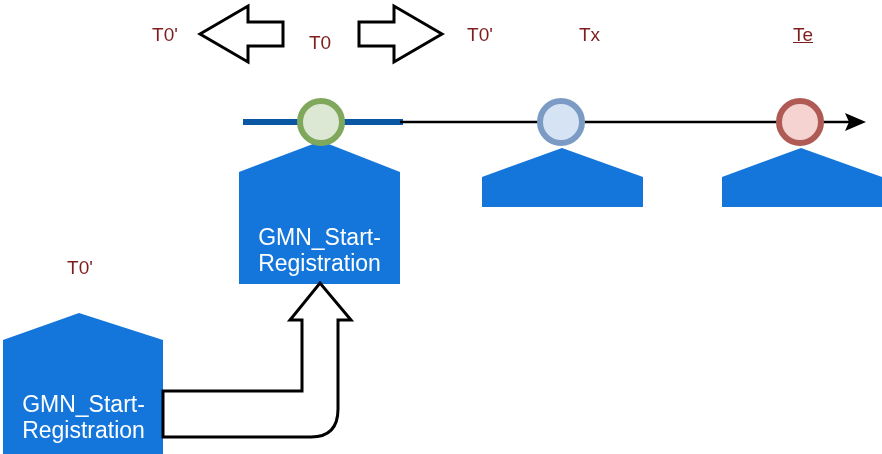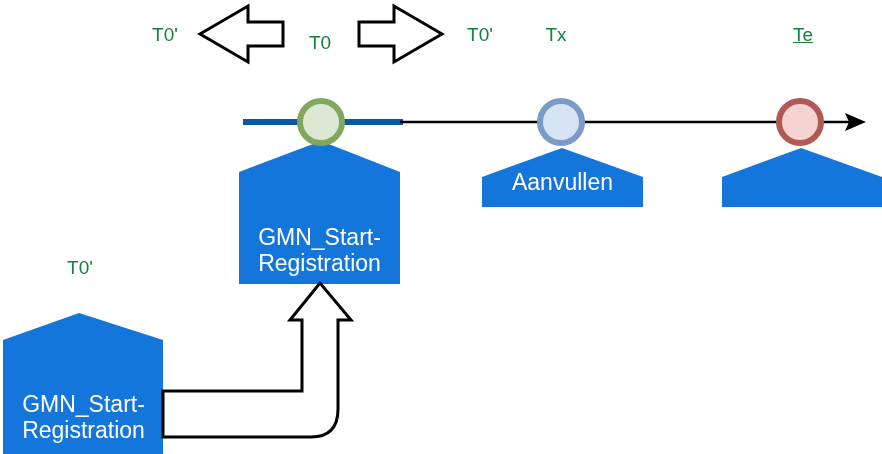--- a/index.html
+++ b/index.html
@@ -21,21 +21,21 @@
     position: absolute;
     left: 0;
     top: 0;
     width: 882px;
     height: 454px;
   }
   .tick-label {
     position: absolute;
     font-family: "Liberation Sans", sans-serif;
     font-size: 19px;
-    color: #15803d;
+    color: #7f1d1d;
     white-space: nowrap;
     text-align: center;
     line-height: 1;
   }
   .shape-label {
     position: absolute;
     font-family: "Liberation Sans", sans-serif;
     color: #ffffff;
     white-space: nowrap;
     text-align: center;
@@ -78,34 +78,31 @@
 
     <circle cx="800" cy="122" r="21" fill="#F5D3D0" stroke="#B05A55" stroke-width="6"></circle>
   </svg>
 
   <div class="tick-label" style="left:137px; top:25px; width:56px;">T0'</div>
 
   <div class="tick-label" style="left:292px; top:33px; width:56px;">T0</div>
 
   <div class="tick-label" style="left:452px; top:25px; width:56px;">T0'</div>
 
-  <div class="tick-label" style="left:528px; top:25px; width:56px;">Tx</div>
+  <div class="tick-label" style="left:544px; top:25px; width:56px;text-align:right;">Tx</div>
 
   <div class="tick-label" style="left:775px; top:25px; width:56px;text-decoration:underline;">Te</div>
 
   <div class="tick-label" style="left:52px; top:258px; width:56px;">T0'</div>
 
   <div class="shape-label lbl-big" style="left:239px; top:225px; width:161px;">
     <div>GMN_Start-</div>
     <div>Registration</div>
   </div>
 
-  <div class="shape-label lbl-big" style="left:482px; top:170px; width:161px;">
-    <div>Aanvullen</div>
-  </div>
 
 
   <div class="shape-label lbl-big" style="left:3px; top:392px; width:161px;">
     <div>GMN_Start-</div>
     <div>Registration</div>
   </div>
 
 </div>
 
 </body></html>

